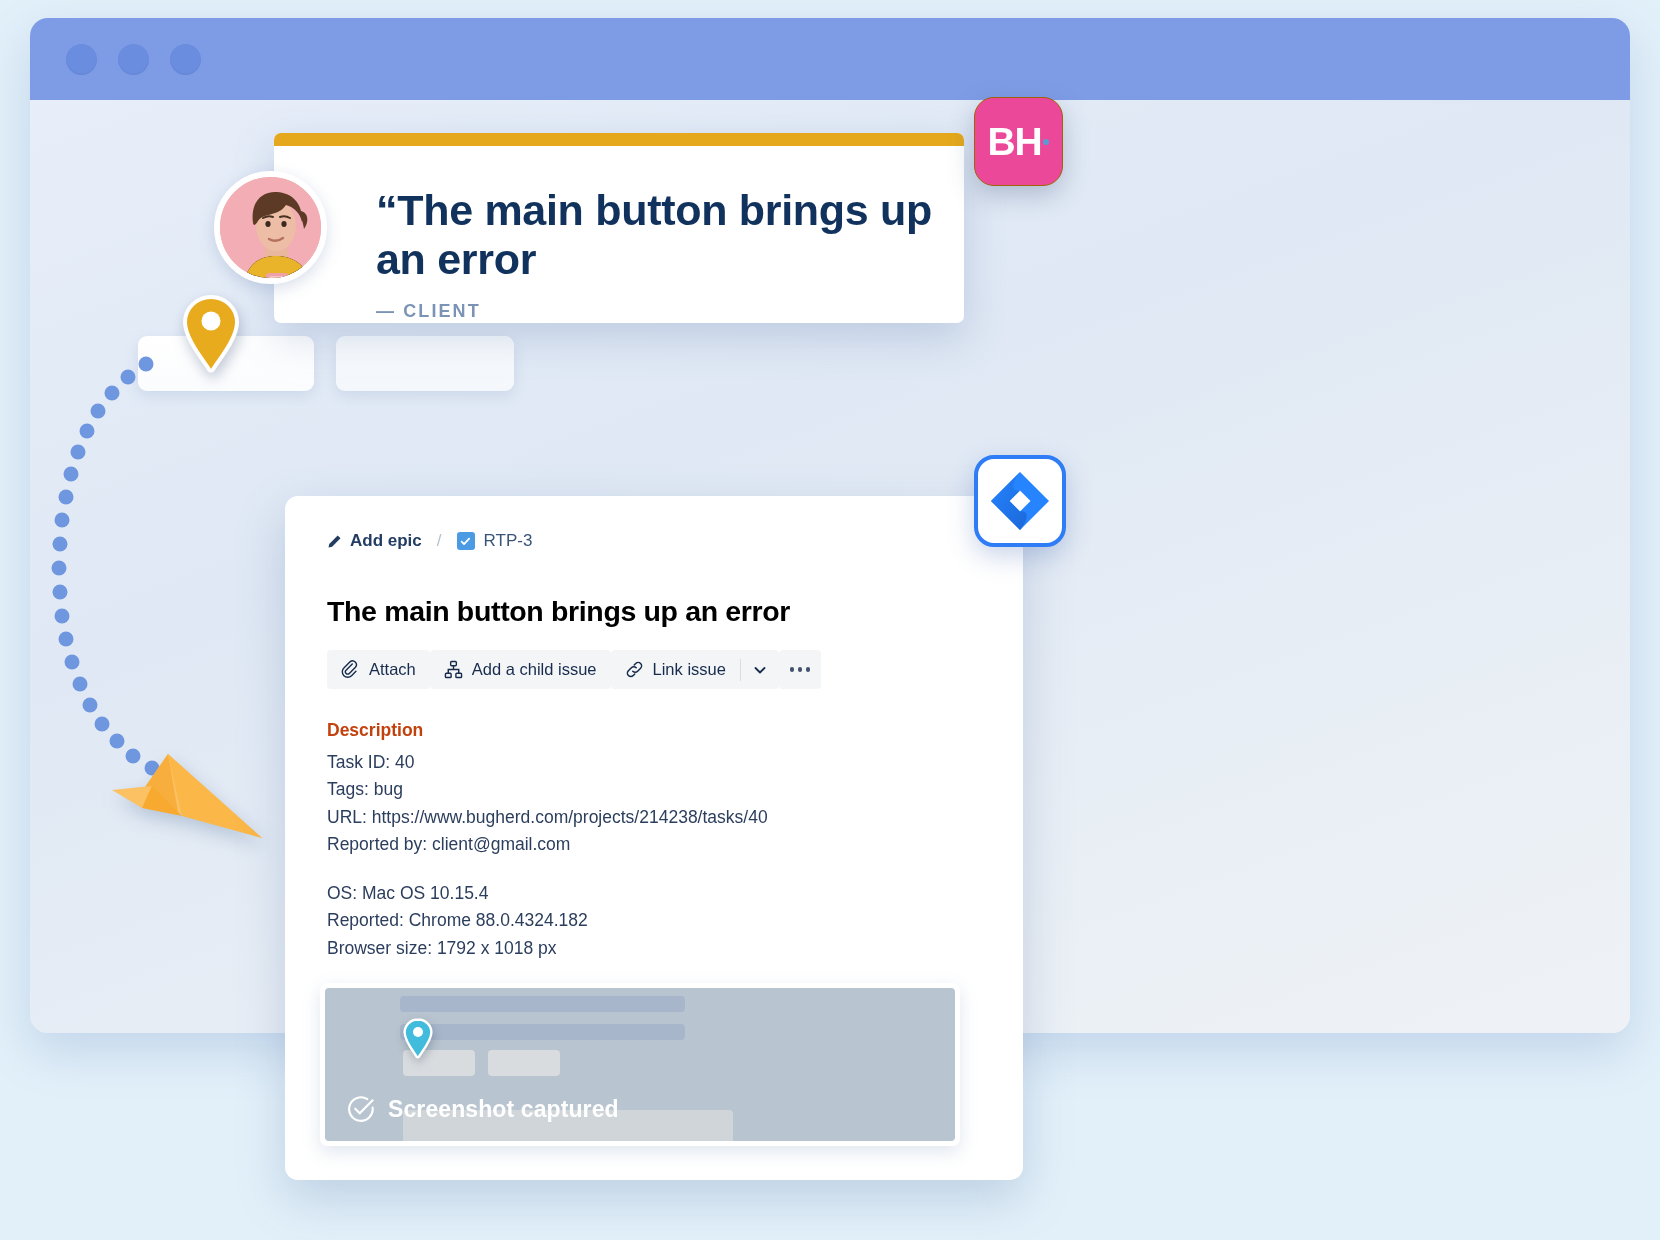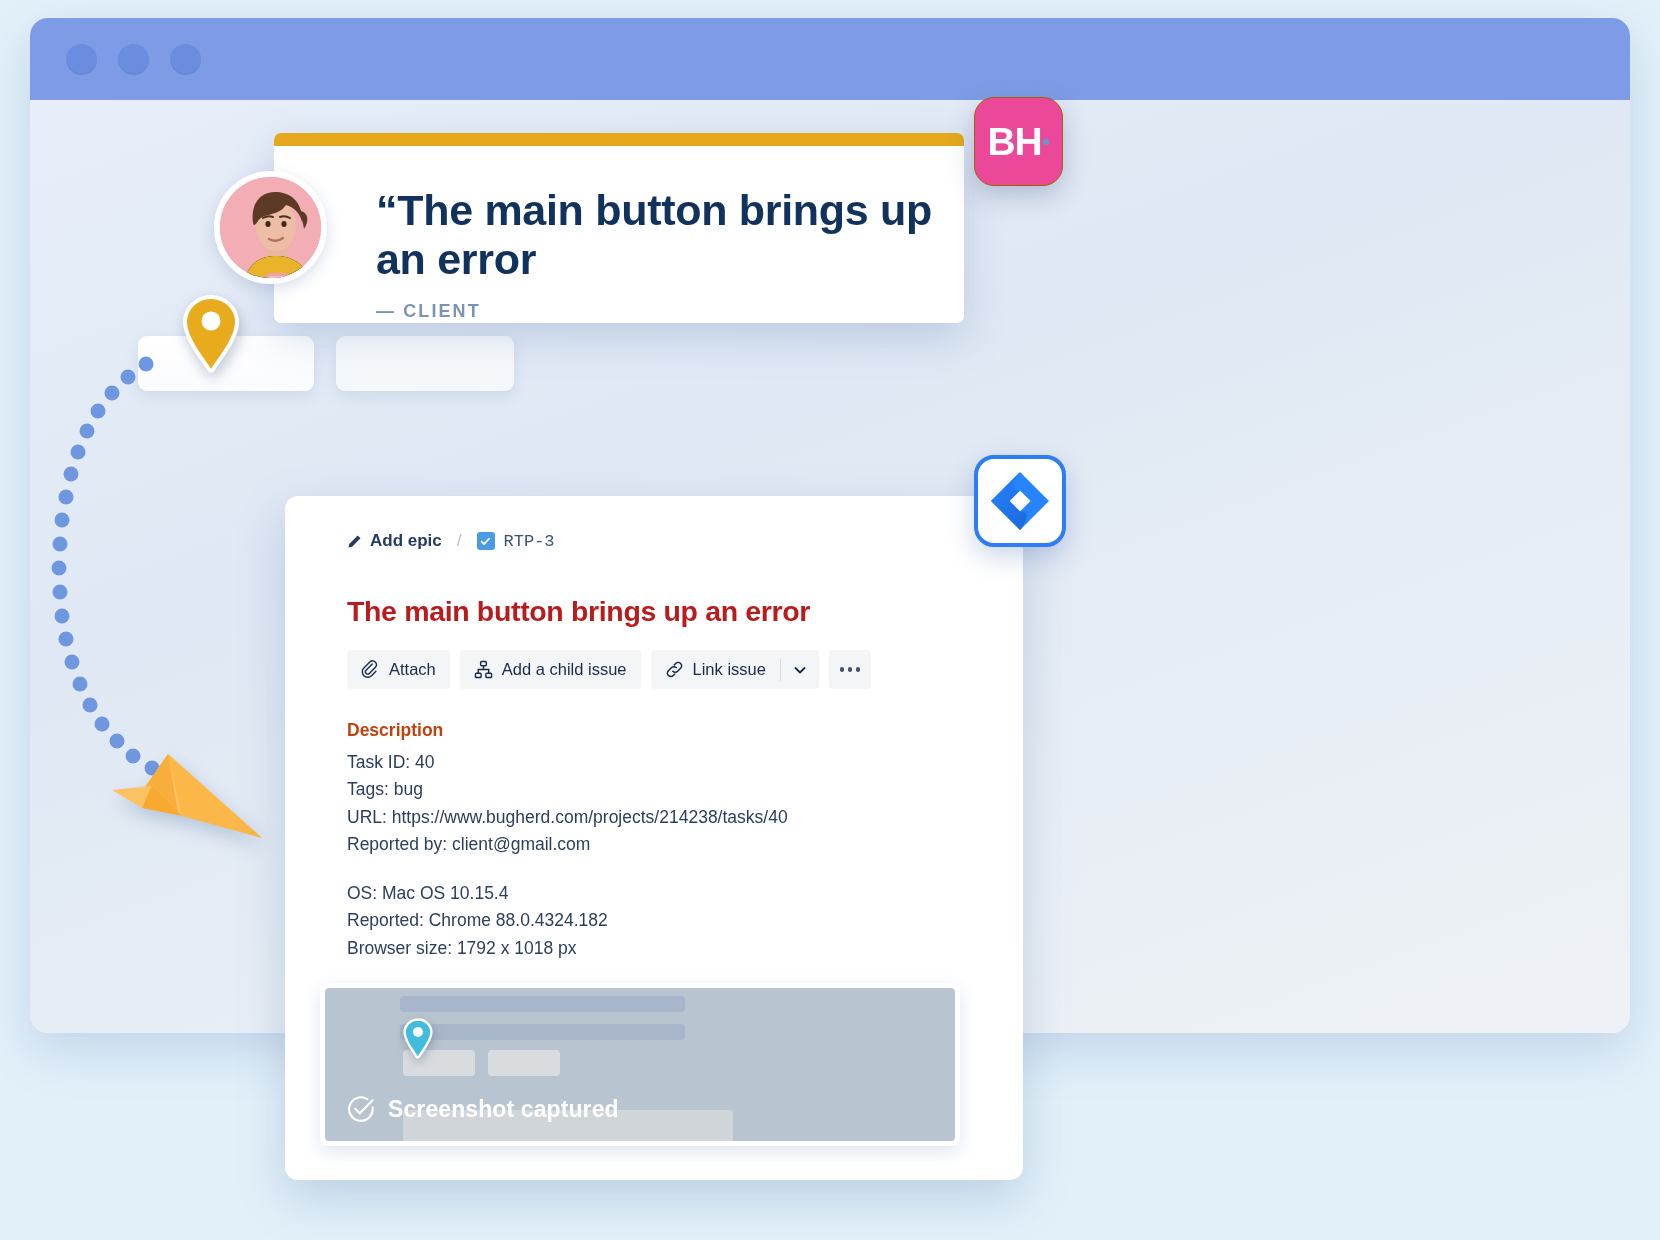--- a/index.html
+++ b/index.html
@@ -203,57 +203,55 @@
     position: absolute;
     left: 285px;
     top: 496px;
     width: 738px;
     height: 684px;
     background: #ffffff;
     border-radius: 13px;
     box-shadow: 0 18px 48px rgba(85,115,165,0.26);
     z-index: 14;
     overflow: hidden;
-    padding-left: 20px;
   }
 
   .issue-inner { padding: 35px 42px 0 42px; }
 
   .breadcrumb {
     display: flex;
     align-items: center;
     gap: 11px;
     font-size: 17px;
     color: #233c63;
     font-weight: 600;
   }
   .bc-sep { color: #b6c0cf; font-weight: 400; margin: 0 4px; }
   .bc-epic { display: flex; align-items: center; gap: 8px; }
-  .bc-task { display: flex; align-items: center; gap: 9px; color: #3a5378; font-weight: 400; font-family: Liberation Mono, monospace; }
+  .bc-task { display: flex; align-items: center; gap: 9px; color: #3a5378; font-weight: 400; }
 
   .task-check {
     width: 18px; height: 18px;
     border-radius: 3px;
     background: #4a9ae4;
     display: flex; align-items: center; justify-content: center;
   }
 
   .issue-title {
     margin-top: 44px;
     font-size: 28.5px;
     font-weight: 700;
-    color: #b91c1c;
+    color: #000000;
     letter-spacing: -0.35px;
   }
 
   .issue-toolbar {
     margin-top: 22px;
     display: flex;
     align-items: center;
-    gap: 10px;
   }
 
   .tb-btn {
     display: flex;
     align-items: center;
     gap: 9px;
     height: 39px;
     padding: 0 14px;
     background: #f4f5f7;
     border: none;

